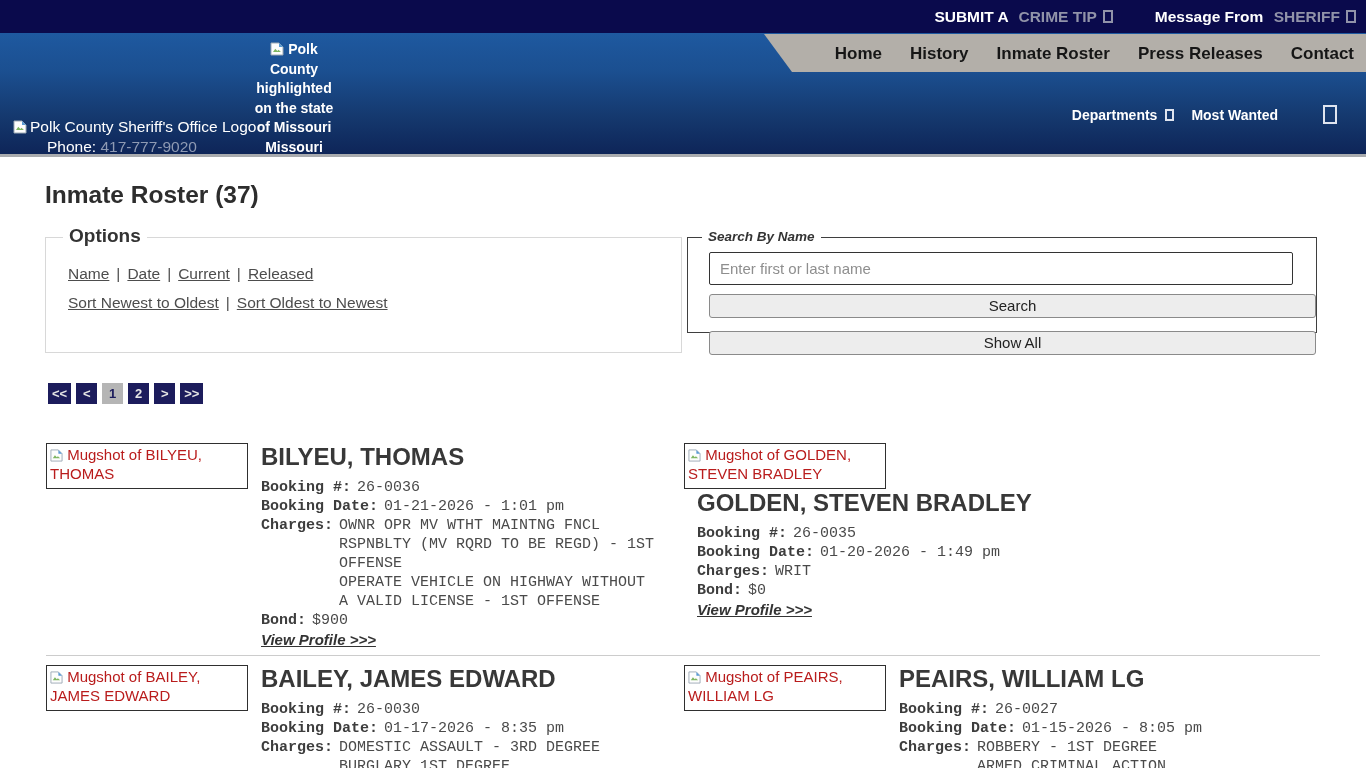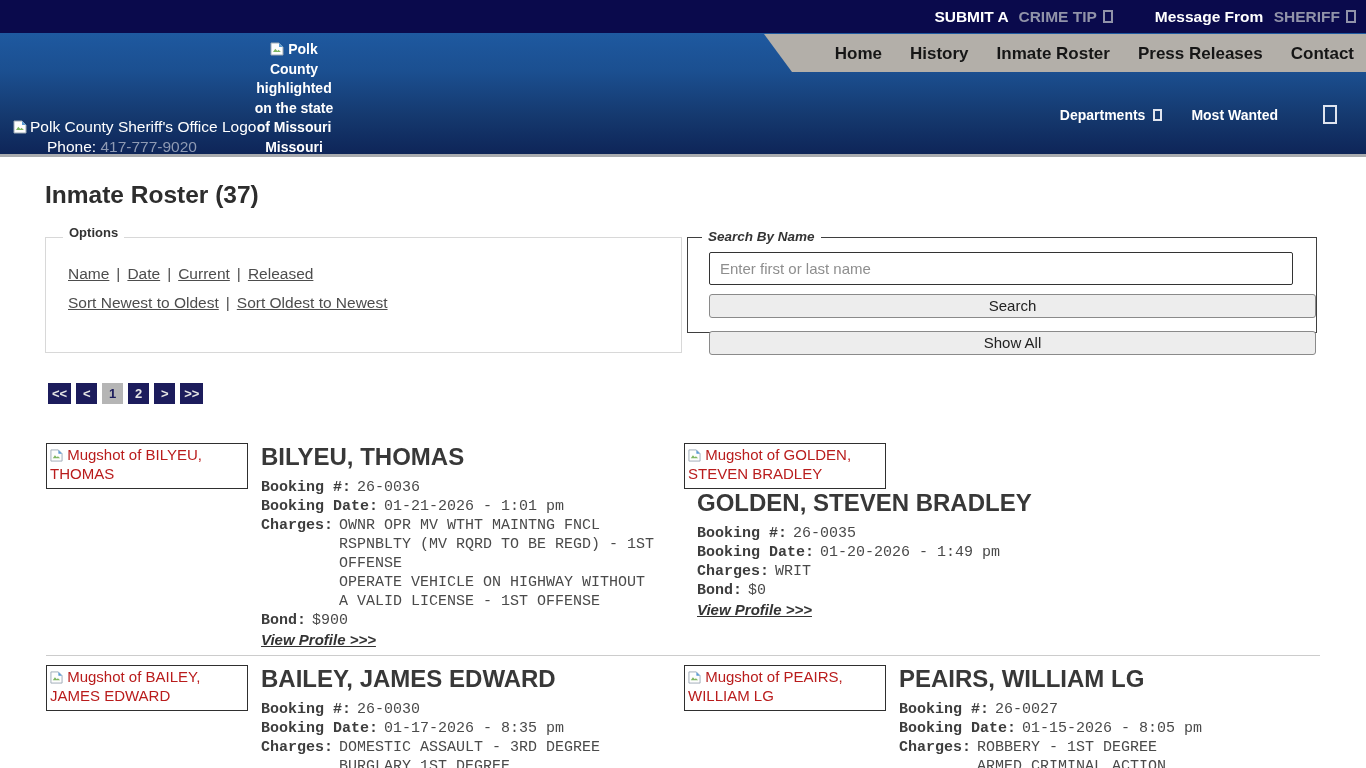--- a/index.html
+++ b/index.html
@@ -20,41 +20,41 @@
     background:linear-gradient(180deg,#1e59a0 0%,#1b4f90 32%,#15396f 68%,#0e2558 100%);
     border-bottom:3px solid #a9abae; }
   .navband { position:absolute; left:764px; top:1px; width:602px; height:39px;
     background:#b3afa9; clip-path:polygon(0 0,602px 0,602px 38px,28px 38px);
     display:flex; justify-content:flex-end; align-items:center; gap:28px;
     padding-right:12px; font-size:17px; font-weight:bold; color:#161616; }
   .navband a { cursor:pointer; white-space:nowrap; }
   .subnav { position:absolute; right:29px; top:72px; display:flex; align-items:center;
     font-size:14px; font-weight:bold; color:#fff;text-align:right; }
   .subnav .dep { display:flex; align-items:center; gap:8px; cursor:pointer; }
-  .subnav .mw { margin-left:29px; cursor:pointer; }
+  .subnav .mw { margin-left:17px; cursor:pointer; }
   .subnav .bigtofu { margin-left:45px; display:inline-block; width:14px; height:19px;
     border:2px solid #dfe4ef; cursor:pointer; }
   .subnav .smalltofu { display:inline-block; width:9px; height:12px; border:2px solid #dfe4ef; }
   .logoline { position:absolute; left:13px; top:85px; display:flex; align-items:center;
     gap:3px; color:#fff; font-size:15.5px; }
   .phoneline { position:absolute; left:47px; top:105px; font-size:15.5px; color:#fff; }
   .phoneline .num { color:#8e9ab3; }
   .seal { position:absolute; left:247px; top:7px; width:94px; text-align:center;
     color:#fff; font-size:14px; font-weight:600; line-height:19.5px; }
   .bimg { display:inline-block; vertical-align:-2px; }
 
   
   .title { position:absolute; left:45px; top:181px; font-size:24.5px; font-weight:bold;
     color:#2d2d2d; }
 
   .panel { position:absolute; border:1px solid #d8d8d8; }
   .panel .legend { position:absolute; top:-13px; left:17px; background:#fff;
     padding:0 6px; font-weight:bold; color:#333; }
   .options-box { left:45px; top:237px; width:637px; height:116px; }
-  .options-box .legend { font-size:13px; }
+  .options-box .legend { font-size:19px; }
   .opt-row { margin:27px 0 0 22px; font-size:15.5px; color:#4d4d4d; }
   .opt-row.second { margin-top:11px; }
   .opt-row a { color:#4d4d4d; text-decoration:underline; cursor:pointer; }
   .opt-row .sep { margin:0 7px; }
 
   .search-box { left:687px; top:237px; width:630px; height:96px; border-color:#3f3f3f; }
   .search-box .legend { font-size:13.5px; left:14px; top:-9px;font-style:italic; }
   .search-input { display:block; margin:14px 0 0 21px; width:584px; height:33px;
     border:1px solid #333; border-radius:2px; padding:0 10px; font-size:15px;
     font-family:"Liberation Sans",sans-serif; color:#333; }

